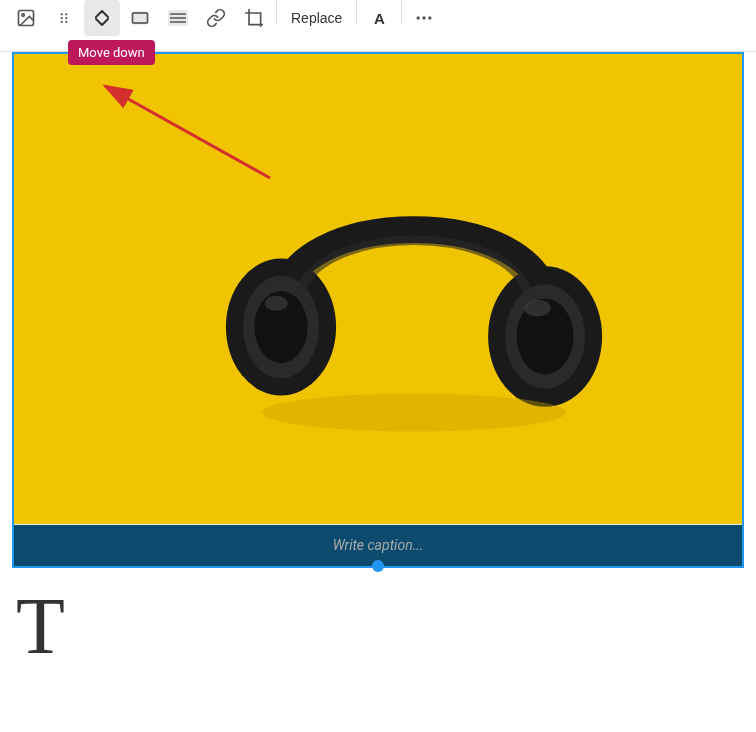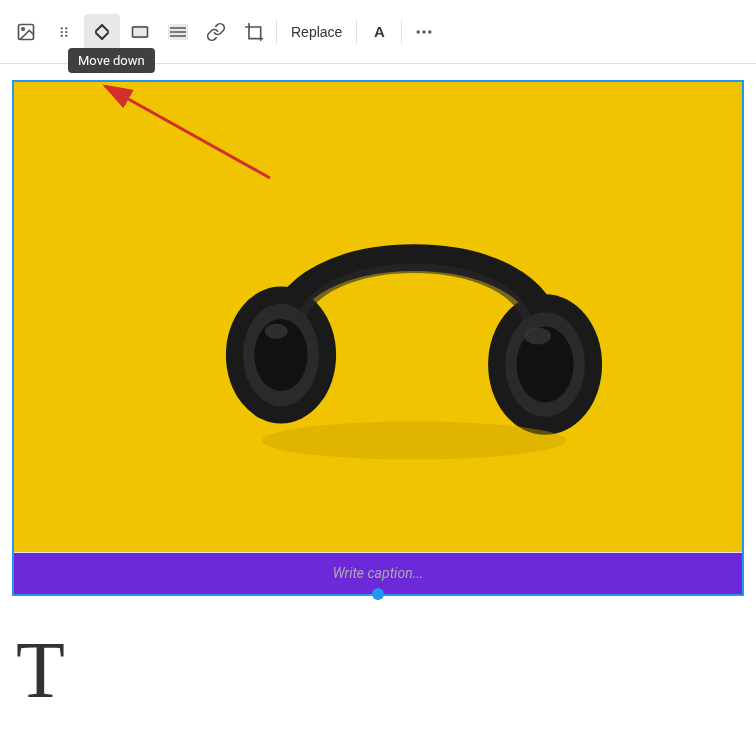--- a/index.html
+++ b/index.html
@@ -8,22 +8,22 @@
       background: #fff;
       width: 756px;
       min-height: 732px;
       position: relative;
       overflow: hidden;
     }
 
     
     .toolbar {
       display: flex;
-      align-items: center;
-      height: 64px;
+      align-items: flex-start;
+      height: 52px;
       background: #fff;
       border-bottom: 1px solid #e0e0e0;
       padding: 0 8px;
       gap: 2px;
       position: relative;
     }
 
     .toolbar-btn {
       width: 36px;
       height: 36px;
@@ -60,23 +60,23 @@
       cursor: pointer;
       border-radius: 4px;
       color: #333;
       font-size: 14px;
       font-weight: 500;
     }
 
     
     .tooltip {
       position: absolute;
-      top: 48px;
+      top: 40px;
       left: 68px;
-      background: #404040;
+      background: #be185d;
       color: #fff;
       font-size: 13px;
       padding: 5px 10px;
       border-radius: 4px;
       white-space: nowrap;
       z-index: 100;
       pointer-events: none;
     }
 
     
@@ -85,24 +85,24 @@
       top: 48px;
       left: 0;
       width: 400px;
       height: 160px;
       pointer-events: none;
       z-index: 50;
     }
 
     
     .image-block {
-      margin: 16px 8px;
+      margin: 0 8px;
       border: 2px solid #2196f3;
       position: relative;
-      background: #6d28d9;
+      background: #0c4a6e;
     }
 
     .image-area {
       width: 100%;
       height: 470px;
       background: #f0c400;
       position: relative;
       overflow: hidden;
     }
 

